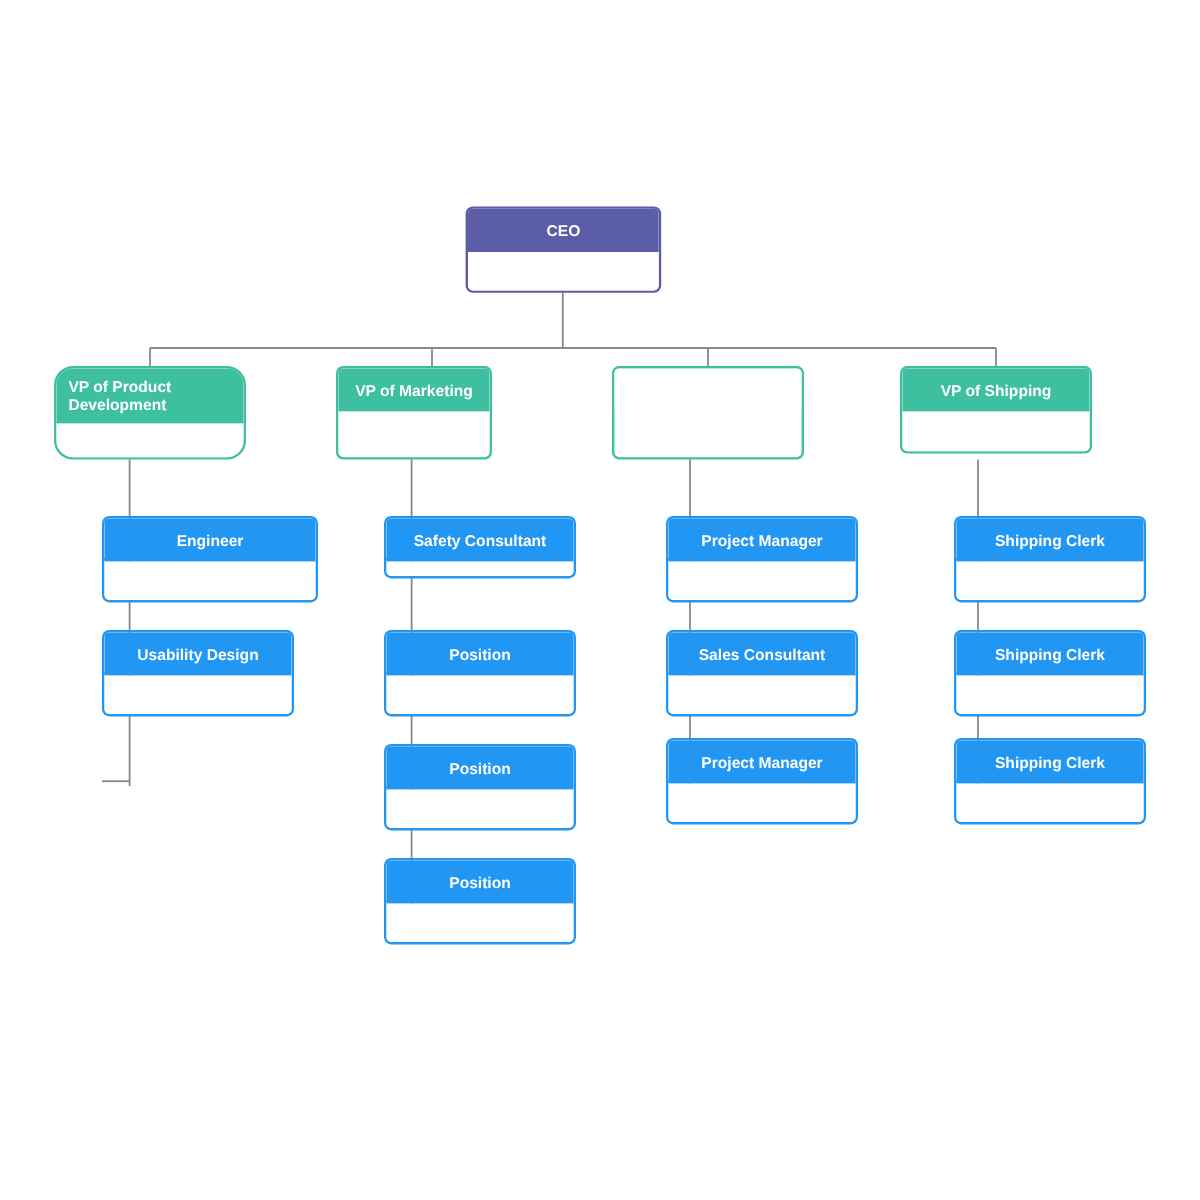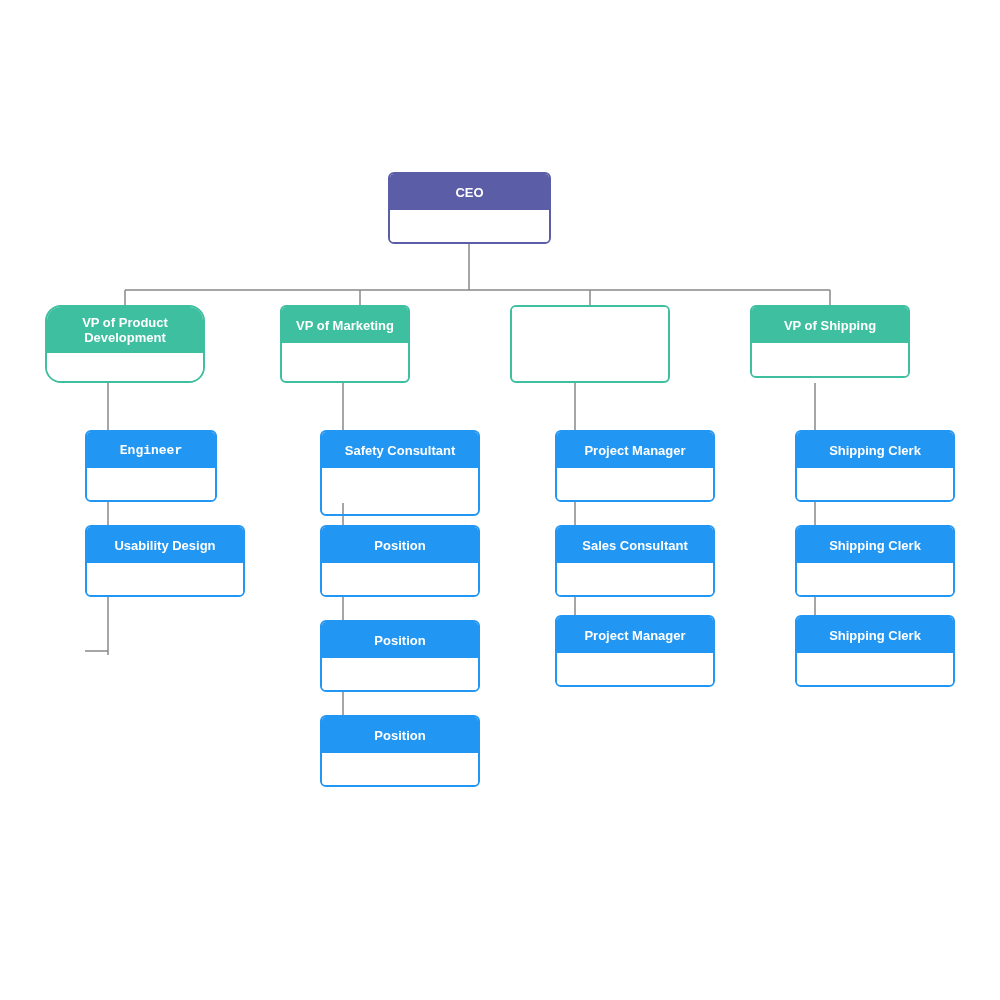--- a/index.html
+++ b/index.html
@@ -30,21 +30,20 @@
       position: absolute;
       border-radius: 6px;
       overflow: hidden;
       border: 2px solid #4dabf7;
     }
     .node-header {
       padding: 8px 10px;
       font-size: 13px;
       font-weight: 600;
       color: #fff;
-      text-align: center;
       min-height: 36px;
       display: flex;
       align-items: center;
       justify-content: center;
     }
     .node-body {
       background: #fff;
       height: 35px;
     }
 
@@ -111,32 +110,32 @@
 
   <div class="node node-teal" style="left:510px;top:305px;width:160px;height:78px;">
     <div class="node-body"></div>
   </div>
 
   <div class="node node-teal" style="left:750px;top:305px;width:160px;height:73px;">
     <div class="node-header">VP of Shipping</div>
     <div class="node-body"></div>
   </div>
 
-  <div class="node node-blue" style="left:85px;top:430px;width:132px;height:72px;font-family:Liberation Mono, monospace;">
+  <div class="node node-blue" style="left:85px;top:430px;width:180px;height:72px;">
     <div class="node-header">Engineer</div>
     <div class="node-body"></div>
   </div>
 
   <div class="node node-blue" style="left:85px;top:525px;width:160px;height:72px;">
     <div class="node-header">Usability Design</div>
     <div class="node-body"></div>
   </div>
 
 
-  <div class="node node-blue" style="left:320px;top:430px;width:160px;height:86px;">
+  <div class="node node-blue" style="left:320px;top:430px;width:160px;height:52px;">
     <div class="node-header">Safety Consultant</div>
     <div class="node-body"></div>
   </div>
 
   <div class="node node-blue" style="left:320px;top:525px;width:160px;height:72px;">
     <div class="node-header">Position</div>
     <div class="node-body"></div>
   </div>
 
   <div class="node node-blue" style="left:320px;top:620px;width:160px;height:72px;">

